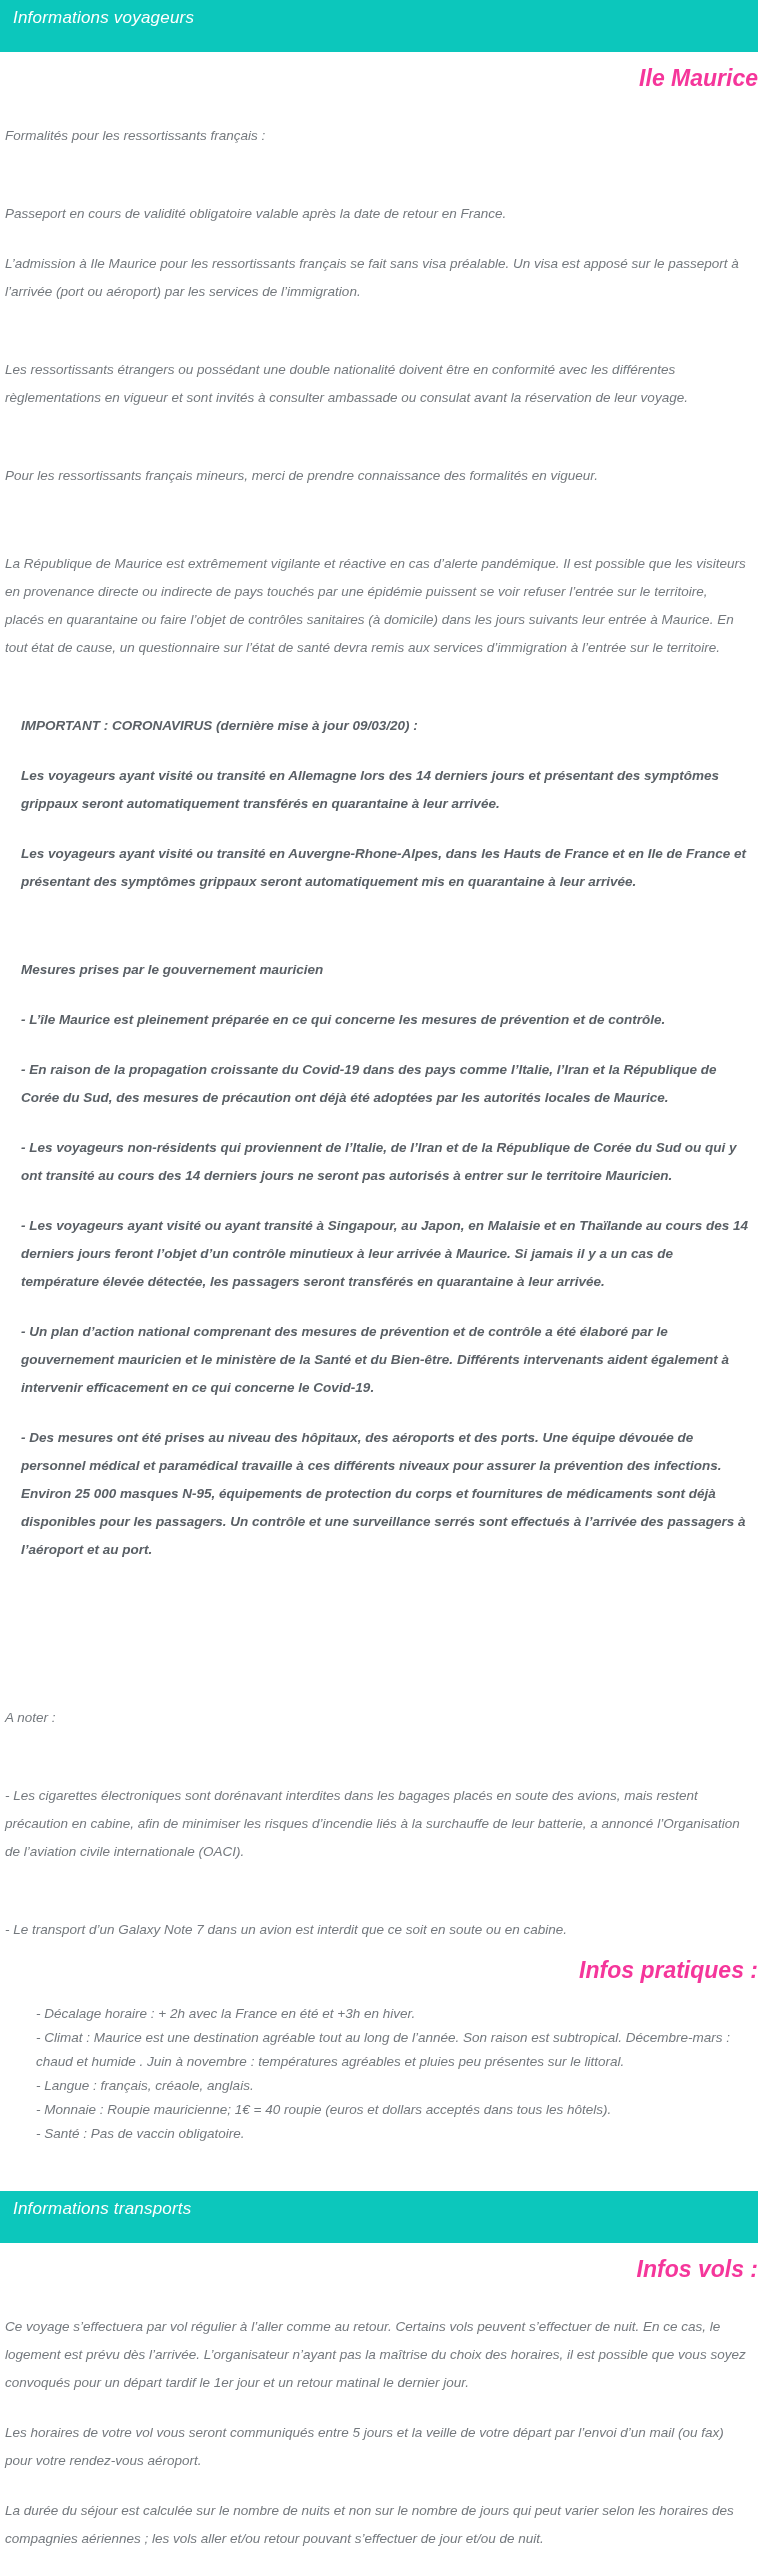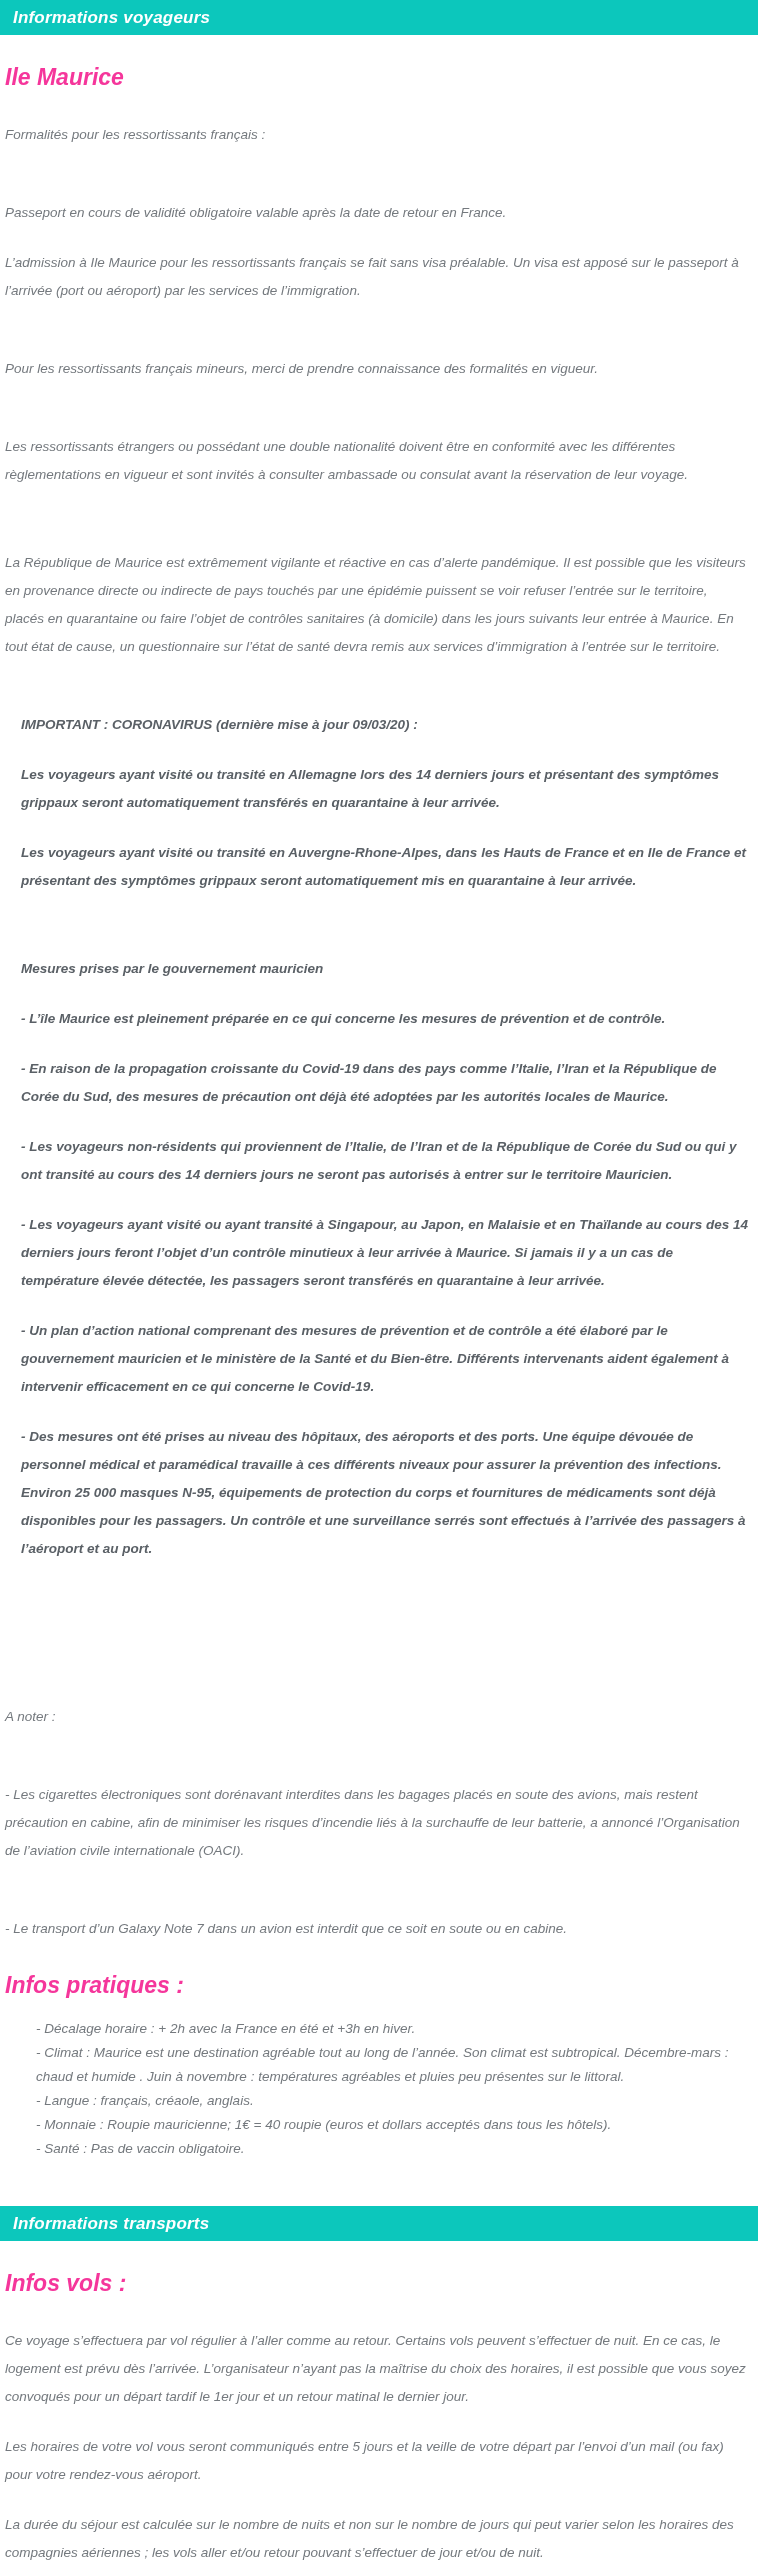--- a/index.html
+++ b/index.html
@@ -16,34 +16,35 @@
     min-height:2568px;
     background:#ffffff;
     font-family:"Liberation Sans", sans-serif;
     font-style:italic;
     color:var(--body-text);
   }
   .banner{
     width:758px;
     background:var(--banner-bg);
     color:var(--banner-text);
-    font-weight:700;
+    font-weight:400;
     font-size:17px;
     line-height:35px;
-    height:35px;
+    height:52px;
     padding-left:13px;
     letter-spacing:.2px;
   }
   .banner.second{margin-top:45px;}
   .section-title{
     color:var(--heading-pink);
     font-weight:700;
     font-size:23px;
-    margin:28px 0 0 5px;
+    margin:12px 0 0 5px;
     line-height:28px;
+    text-align:right;
   }
   .content{
     padding:0 8px 0 5px;
     font-size:13.5px;
     line-height:28px;
   }
   .content p{margin:22px 0 0 0;}
   .content p.first{margin-top:30px;font-style:italic;}
   .content p.gap{margin-top:50px;}
   .content p.gap-lg{margin-top:60px;}
@@ -56,43 +57,43 @@
 <body>
 
 <div class="banner">Informations voyageurs</div>
 
 <h2 class="section-title">Ile Maurice</h2>
 
 <div class="content">
   <p class="first">Formalités pour les ressortissants français :</p>
   <p class="gap">Passeport en cours de validité obligatoire valable après la date de retour en France.</p>
   <p>L’admission à Ile Maurice pour les ressortissants français se fait sans visa préalable. Un visa est apposé sur le passeport à l’arrivée (port ou aéroport) par les services de l’immigration.</p>
+  <p class="gap">Les ressortissants étrangers ou possédant une double nationalité doivent être en conformité avec les différentes règlementations en vigueur et sont invités à consulter ambassade ou consulat avant la réservation de leur voyage.</p>
   <p class="gap">Pour les ressortissants français mineurs, merci de prendre connaissance des formalités en vigueur.</p>
-  <p class="gap">Les ressortissants étrangers ou possédant une double nationalité doivent être en conformité avec les différentes règlementations en vigueur et sont invités à consulter ambassade ou consulat avant la réservation de leur voyage.</p>
   <p class="gap-lg">La République de Maurice est extrêmement vigilante et réactive en cas d’alerte pandémique. Il est possible que les visiteurs en provenance directe ou indirecte de pays touchés par une épidémie puissent se voir refuser l’entrée sur le territoire, placés en quarantaine ou faire l’objet de contrôles sanitaires (à domicile) dans les jours suivants leur entrée à Maurice. En tout état de cause, un questionnaire sur l’état de santé devra remis aux services d’immigration à l’entrée sur le territoire.</p>
   <p class="gap bold">IMPORTANT : CORONAVIRUS (dernière mise à jour 09/03/20) :</p>
   <p class="bold">Les voyageurs ayant visité ou transité en Allemagne lors des 14 derniers jours et présentant des symptômes grippaux seront automatiquement transférés en quarantaine à leur arrivée.</p>
   <p class="bold">Les voyageurs ayant visité ou transité en Auvergne-Rhone-Alpes, dans les Hauts de France et en Ile de France et présentant des symptômes grippaux seront automatiquement mis en quarantaine à leur arrivée.</p>
   <p class="gap-lg bold">Mesures prises par le gouvernement mauricien</p>
   <p class="bold">- L’île Maurice est pleinement préparée en ce qui concerne les mesures de prévention et de contrôle.</p>
   <p class="bold">- En raison de la propagation croissante du Covid-19 dans des pays comme l’Italie, l’Iran et la République de Corée du Sud, des mesures de précaution ont déjà été adoptées par les autorités locales de Maurice.</p>
   <p class="bold">- Les voyageurs non-résidents qui proviennent de l’Italie, de l’Iran et de la République de Corée du Sud ou qui y ont transité au cours des 14 derniers jours ne seront pas autorisés à entrer sur le territoire Mauricien.</p>
   <p class="bold">- Les voyageurs ayant visité ou ayant transité à Singapour, au Japon, en Malaisie et en Thaïlande au cours des 14 derniers jours feront l’objet d’un contrôle minutieux à leur arrivée à Maurice. Si jamais il y a un cas de température élevée détectée, les passagers seront transférés en quarantaine à leur arrivée.</p>
   <p class="bold">- Un plan d’action national comprenant des mesures de prévention et de contrôle a été élaboré par le gouvernement mauricien et le ministère de la Santé et du Bien-être. Différents intervenants aident également à intervenir efficacement en ce qui concerne le Covid-19.</p>
   <p class="bold">- Des mesures ont été prises au niveau des hôpitaux, des aéroports et des ports. Une équipe dévouée de personnel médical et paramédical travaille à ces différents niveaux pour assurer la prévention des infections. Environ 25 000 masques N-95, équipements de protection du corps et fournitures de médicaments sont déjà disponibles pour les passagers. Un contrôle et une surveillance serrés sont effectués à l’arrivée des passagers à l’aéroport et au port.</p>
   <p class="gap-xl">A noter :</p>
   <p class="gap">- Les cigarettes électroniques sont dorénavant interdites dans les bagages placés en soute des avions, mais restent précaution en cabine, afin de minimiser les risques d’incendie liés à la surchauffe de leur batterie, a annoncé l’Organisation de l’aviation civile internationale (OACI).</p>
   <p class="gap">- Le transport d’un Galaxy Note 7 dans un avion est interdit que ce soit en soute ou en cabine.</p>
 </div>
 
 <h2 class="section-title">Infos pratiques :</h2>
 
 <div class="content info-list">
   <p>- Décalage horaire : + 2h avec la France en été et +3h en hiver.</p>
-  <p>- Climat : Maurice est une destination agréable tout au long de l’année. Son climat est subtropical. Décembre-mars : chaud et humide . Juin à novembre : températures agréables et pluies peu présentes sur le littoral.</p>
+  <p>- Climat : Maurice est une destination agréable tout au long de l’année. Son raison est subtropical. Décembre-mars : chaud et humide . Juin à novembre : températures agréables et pluies peu présentes sur le littoral.</p>
   <p>- Langue : français, créaole, anglais.</p>
   <p>- Monnaie : Roupie mauricienne; 1€ = 40 roupie (euros et dollars acceptés dans tous les hôtels).</p>
   <p>- Santé : Pas de vaccin obligatoire.</p>
 </div>
 
 <div class="banner second">Informations transports</div>
 
 <h2 class="section-title">Infos vols :</h2>
 
 <div class="content">

